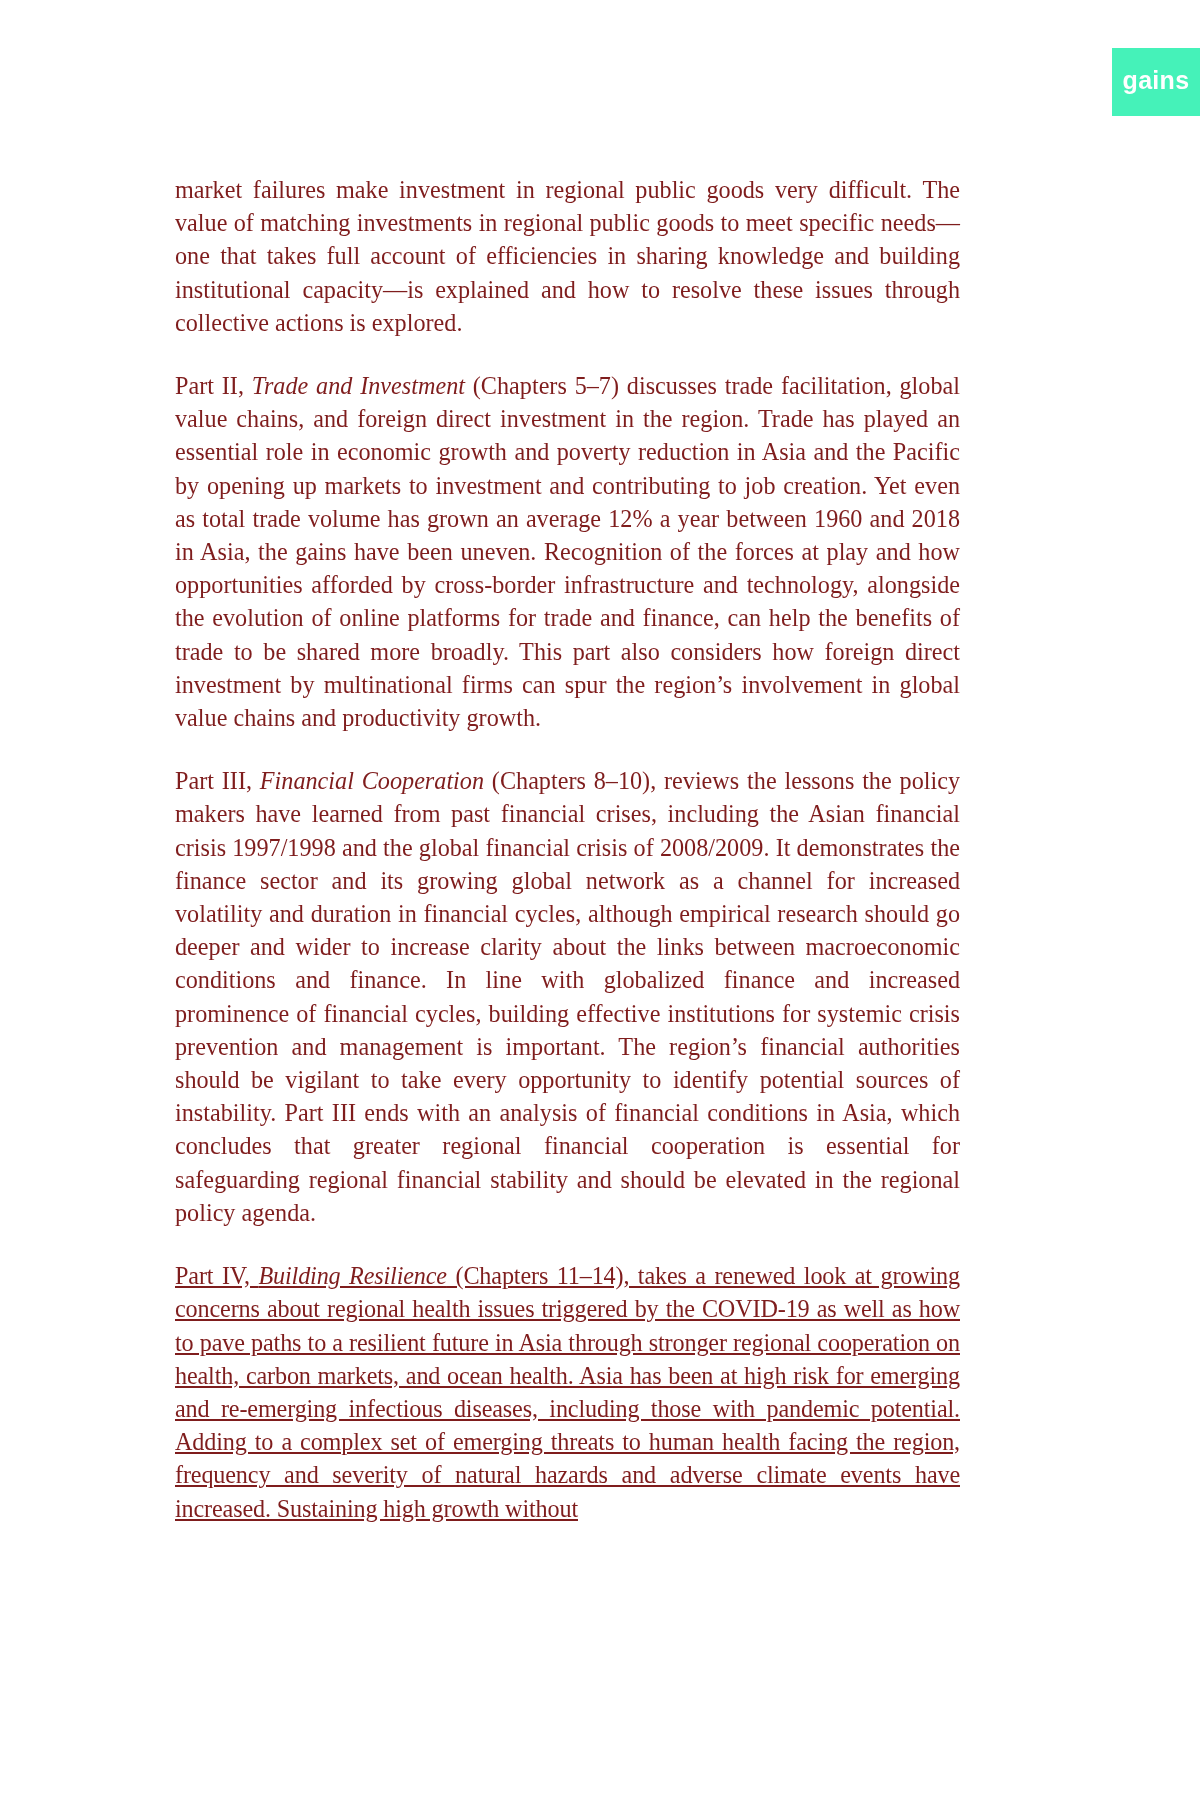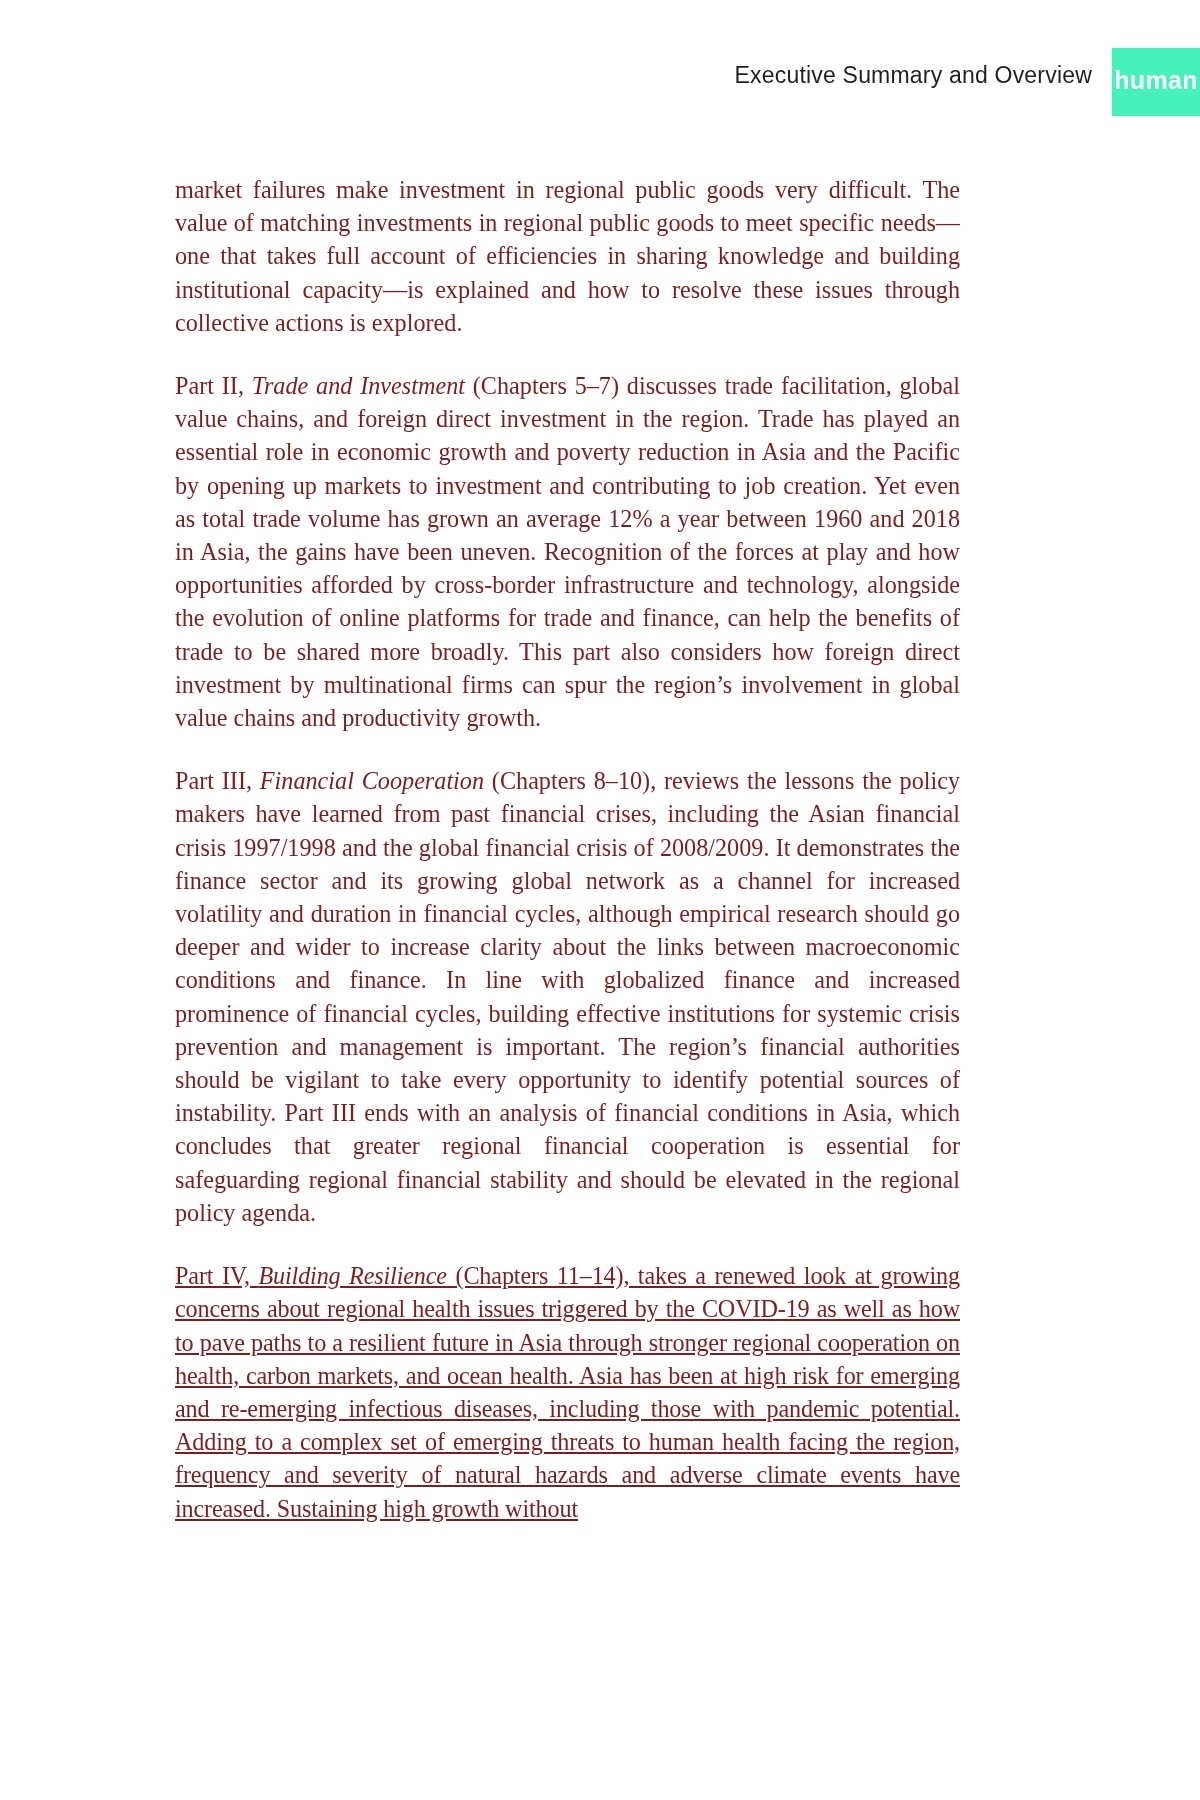--- a/index.html
+++ b/index.html
@@ -78,23 +78,22 @@
     font-style: italic;
   }
   .tight { letter-spacing: -0.15px; }
 </style>
 </head>
 <body>
 
 <div class="page">
 
   <div class="header">
-    <div class="header-title">Executive Summary and Overview</div>
     <div class="folio-badge" style="background: rgb(69, 242, 185);">
-      <div class="folio-number" style="color: rgb(255, 255, 255);">human</div>
+      <div class="folio-number" style="color: rgb(255, 255, 255);">gains</div>
     </div>
   </div>
 
   <div class="textblock">
     <p class="para"><span>market failures make investment in regional public goods very difficult. The value of matching investments in regional public goods to meet specific needs—one that takes full account of efficiencies in sharing knowledge and building institutional capacity—is explained and how to resolve these issues through collective actions is explored.</span></p>
     <p class="para"><span>Part II, </span><em>Trade and Investment</em><span> (Chapters 5–7) discusses trade facilitation, global value chains, and foreign direct investment in the region. Trade has played an essential role in economic growth and poverty reduction in Asia and the Pacific by opening up markets to investment and contributing to job creation. Yet even as total trade volume has grown an average 12% a year between 1960 and 2018 in Asia, the gains have been uneven. Recognition of the forces at play and how opportunities afforded by cross-border infrastructure and technology, alongside the evolution of online platforms for trade and finance, can help the benefits of trade to be shared more broadly. This part also considers how foreign direct investment by multinational firms can spur the region’s involvement in global value chains and productivity growth.</span></p>
     <p class="para"><span>Part III, </span><em>Financial Cooperation</em><span> (Chapters 8–10), reviews the lessons the policy makers have learned from past financial crises, including the Asian financial crisis 1997/1998 and the global financial crisis of 2008/2009. It demonstrates the finance sector and its growing global network as a channel for increased volatility and duration in financial cycles, although empirical research should go deeper and wider to increase clarity about the links between macroeconomic conditions and finance. In line with globalized finance and increased prominence of financial cycles, building effective institutions for systemic crisis prevention and management is important. The region’s financial authorities should be vigilant to take every opportunity to identify potential sources of instability. Part III ends with an analysis of financial conditions in Asia, which concludes that greater regional financial cooperation is essential for safeguarding regional financial stability and should be elevated in the regional policy agenda.</span></p>
     <p class="para tight"><span>Part IV, </span><em>Building Resilience</em><span> (Chapters 11–14), takes a renewed look at growing concerns about regional health issues triggered by the COVID-19 as well as how to pave paths to a resilient future in Asia through stronger regional cooperation on health, carbon markets, and ocean health. Asia has been at high risk for emerging and re-emerging infectious diseases, including those with pandemic potential. Adding to a complex set of emerging threats to human health facing the region, frequency and severity of natural hazards and adverse climate events have increased. Sustaining high growth without</span></p>
   </div>
 

